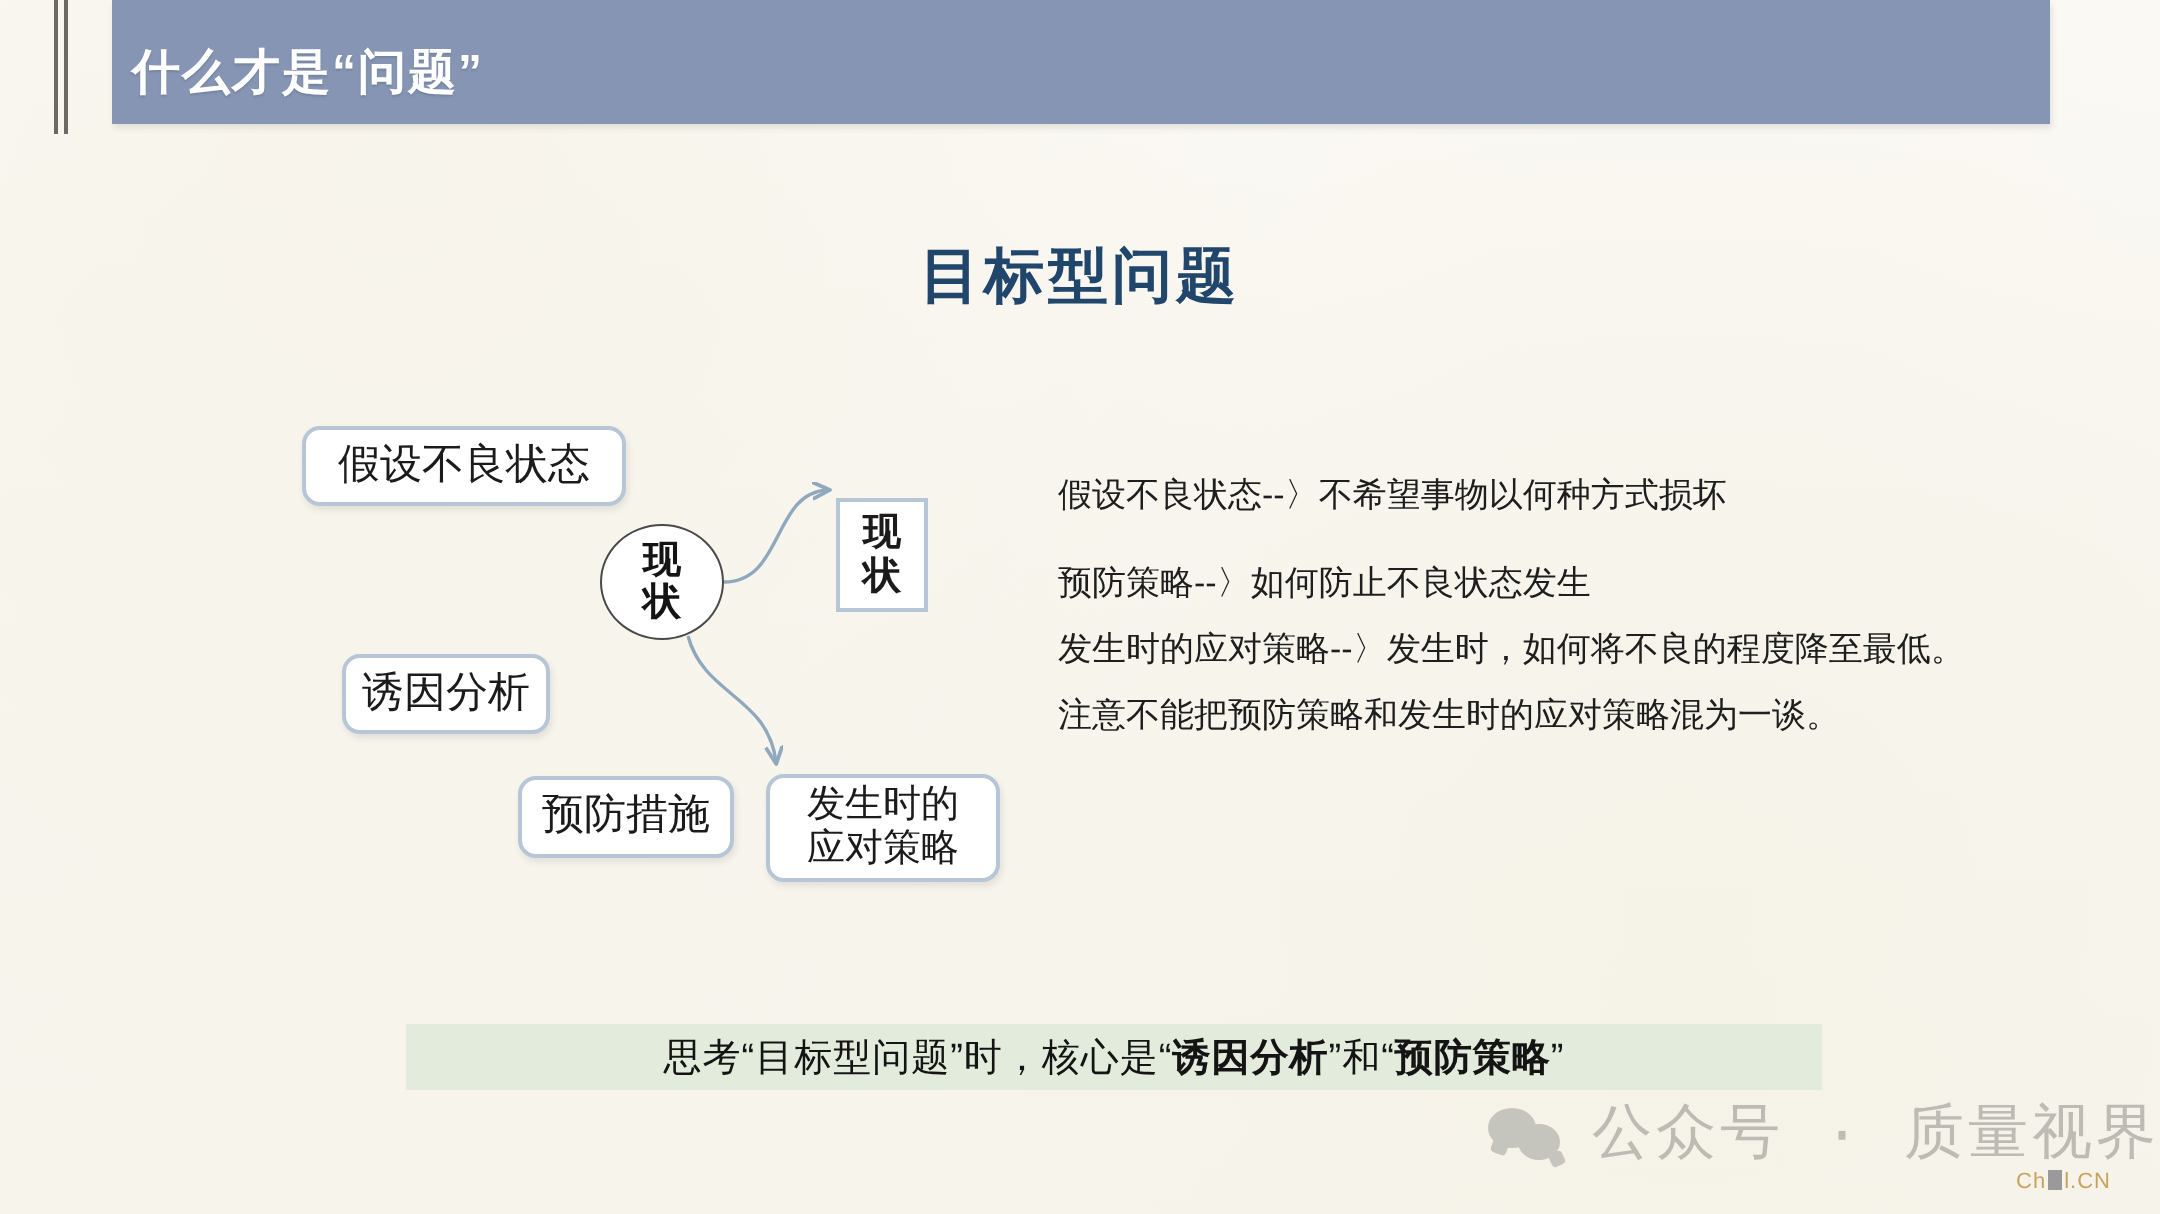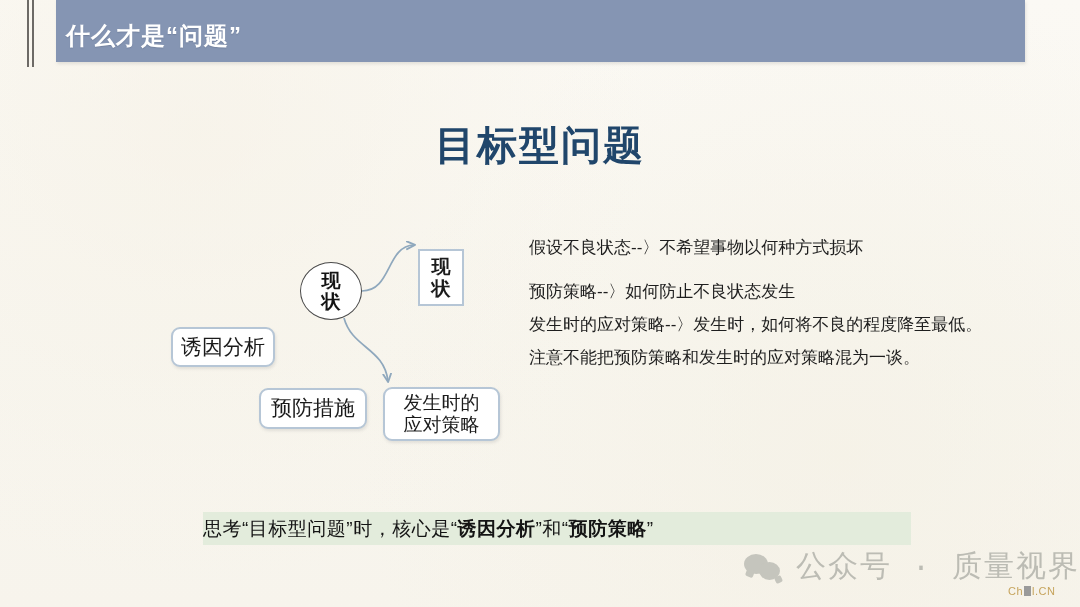--- a/index.html
+++ b/index.html
@@ -63,21 +63,21 @@
     text-shadow: 0 1px 1px rgba(90,100,125,0.35);
   }
 
   
   .slide-title {
     position: absolute;
     left: 0;
     top: 118px;
     width: 1080px;
     text-align: center;
-    font-size: 40px;
+    font-size: 30px;
     font-weight: bold;
     color: #20466b;
     letter-spacing: 2px;
   }
 
   
   .diagram {
     position: absolute;
     left: 0;
     top: 0;
@@ -157,21 +157,21 @@
     top: 512px;
     width: 708px;
     height: 33px;
     background: #e3ecdc;
   }
   .banner-text {
     position: absolute;
     left: 203px;
     top: 516px;
     width: 708px;
-    text-align: left;
+    text-align: center;
     font-size: 19px;
     color: #141414;
     letter-spacing: 0.5px;
     white-space: nowrap;
   }
   .banner-text b { font-weight: bold; }
 
   
   .watermark {
     position: absolute;
@@ -245,20 +245,21 @@
       <marker id="arrowhead" markerWidth="7" markerHeight="7" refX="4.6" refY="2.6" orient="auto" markerUnits="strokeWidth">
         <path d="M0.4,0.3 L5.2,2.6 L0.4,4.9" fill="none" stroke="#8fa8bd" stroke-width="1.1" stroke-linecap="round" stroke-linejoin="round"></path>
       </marker>
     </defs>
 
     <path d="M362,291 C392,291 386,246 414,245" fill="none" stroke="#8fa8bd" stroke-width="1.7" marker-end="url(#arrowhead)"></path>
 
     <path d="M344,318 C352,348 384,348 388,381" fill="none" stroke="#8fa8bd" stroke-width="1.7" marker-end="url(#arrowhead)"></path>
   </svg>
 
+  <div class="node node-hypothesis">假设不良状态</div>
   <div class="node node-cause">诱因分析</div>
   <div class="node node-prevent">预防措施</div>
   <div class="node node-response">发生时的
 应对策略</div>
   <div class="node-ellipse">现
 状</div>
   <div class="node node-state-rect">现
 状</div>
 
   <div class="explain">

